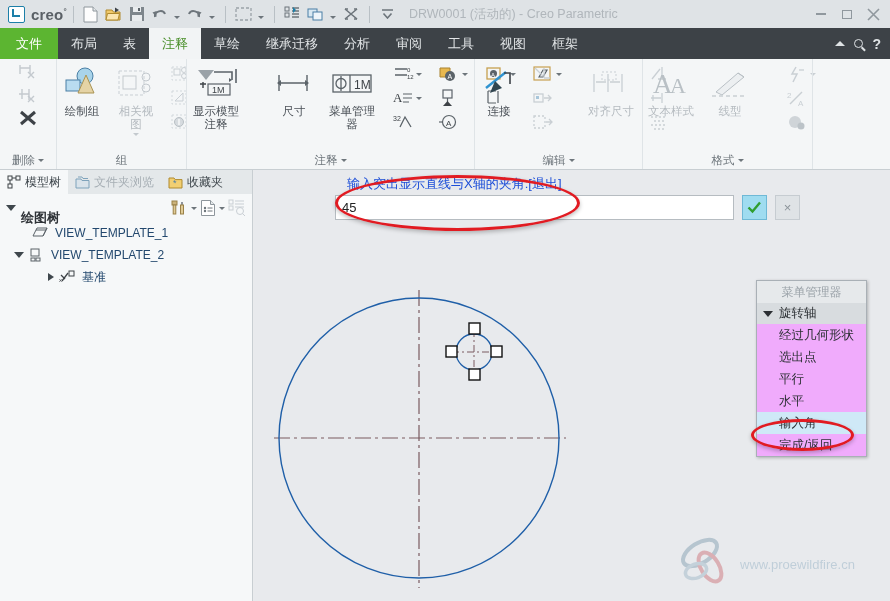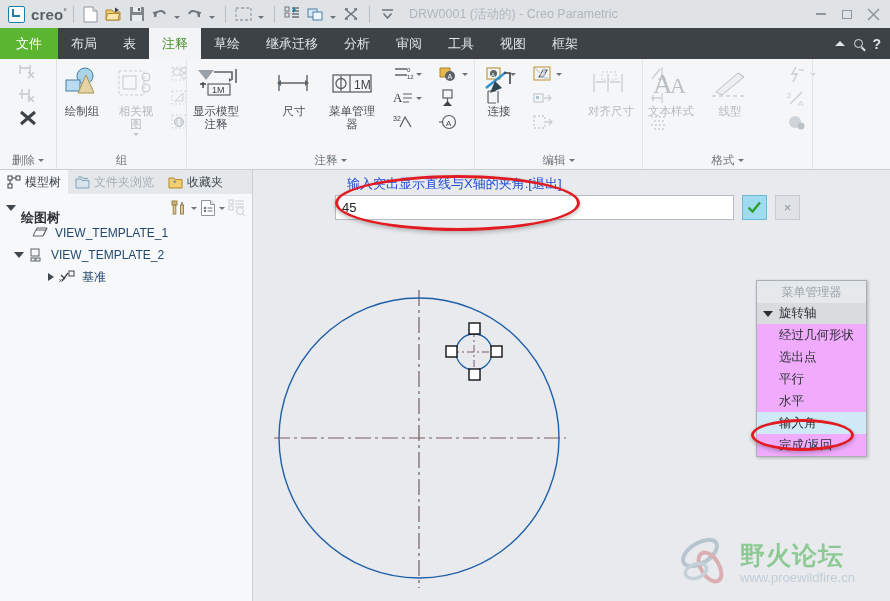--- a/index.html
+++ b/index.html
@@ -850,18 +850,17 @@
 
   <div class="watermark">
     <span>
       <svg width="58" height="52" viewBox="0 0 58 52">
         <ellipse cx="22" cy="16" rx="19" ry="10" fill="none" stroke="#8fa7b8" stroke-width="4" transform="rotate(-32 22 16)"></ellipse>
         <ellipse cx="32" cy="30" rx="16" ry="9" fill="none" stroke="#d08086" stroke-width="4" transform="rotate(58 32 30)"></ellipse>
         <ellipse cx="18" cy="34" rx="11" ry="7" fill="none" stroke="#a8bdcb" stroke-width="3.5" transform="rotate(-20 18 34)"></ellipse>
       </svg>
     </span>
     <span class="wm-text">
-      <span class="wm-cn">野火论坛</span>
       <span class="wm-url">www.proewildfire.cn</span>
     </span>
   </div>
 
 </div>
 
 </body></html>

